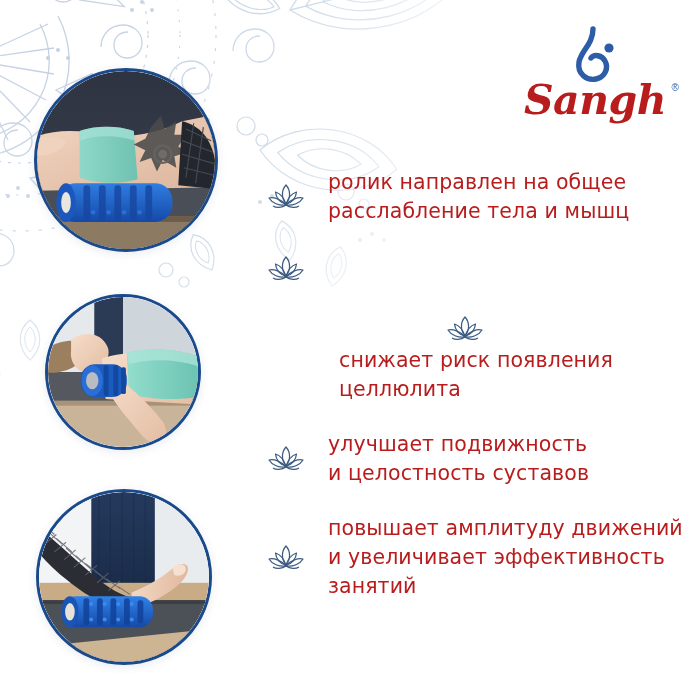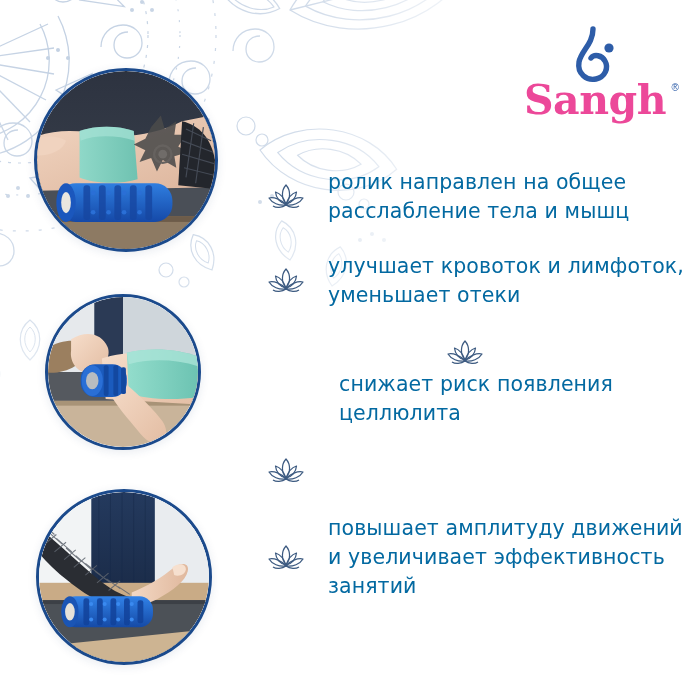--- a/index.html
+++ b/index.html
@@ -47,24 +47,25 @@
     display: block;
     margin: 0 auto;
   }
   #brand-wordmark-wrap {
     position: relative;
     margin-top: -6px;
     display: inline-block;
   }
   #brand-wordmark {
     font-family: "DejaVu Serif", serif;
+    font-style: italic;
     font-weight: bold;
     font-size: 41px;
     letter-spacing: -0.5px;
-    color: #ec4899;
+    color: #b91c1c;
     line-height: 1;
   }
   #brand-reg {
     position: absolute;
     right: -13px;
     top: 2px;
     font-family: "Liberation Sans", sans-serif;
     font-size: 10px;
     font-style: normal;
     font-weight: normal;
@@ -110,21 +111,21 @@
     margin-right: 22px;
     display: flex;
     align-items: center;
     justify-content: center;
   }
   .benefit-icon svg { display: block; }
   .benefit-text {
     font-family: "DejaVu Sans", sans-serif;
     font-size: 20.5px;
     line-height: 29px;
-    color: #0369a1;
+    color: #b91c1c;
     font-weight: 400;
     letter-spacing: 0.1px;
     white-space: pre-line;
   }
 
   #item-1 { margin-bottom: 26px; }
   #item-2 { margin-bottom: 26px; }
   #item-3 { margin-bottom: 26px; flex-direction: column; }
   #item-4 { margin-bottom: 26px; }
 </style>
@@ -508,22 +509,20 @@
         <svg width="38" height="30" viewBox="0 0 38 30" fill="none" stroke="#3C5A80" stroke-width="1.25" stroke-linejoin="round">
           <path d="M19 3 C 14.5 8, 14 16, 19 22 C 24 16, 23.5 8, 19 3 Z"></path>
           <path d="M19 22 C 13 21, 9 16, 8.5 10 C 13 11.5, 17 16, 19 22 Z"></path>
           <path d="M19 22 C 25 21, 29 16, 29.5 10 C 25 11.5, 21 16, 19 22 Z"></path>
           <path d="M19 23 C 12 24, 5 21, 2 16 C 7 15, 14 17, 19 23 Z"></path>
           <path d="M19 23 C 26 24, 33 21, 36 16 C 31 15, 24 17, 19 23 Z"></path>
           <path d="M19 23 C 15 26, 9 26, 6 24"></path>
           <path d="M19 23 C 23 26, 29 26, 32 24"></path>
         </svg>
       </span>
-      <span class="benefit-text">улучшает кровоток и лимфоток,
-уменьшает отеки</span>
     </div>
 
     <div class="benefit-item" id="item-3">
       <span class="benefit-icon">
         <svg width="38" height="30" viewBox="0 0 38 30" fill="none" stroke="#3C5A80" stroke-width="1.25" stroke-linejoin="round">
           <path d="M19 3 C 14.5 8, 14 16, 19 22 C 24 16, 23.5 8, 19 3 Z"></path>
           <path d="M19 22 C 13 21, 9 16, 8.5 10 C 13 11.5, 17 16, 19 22 Z"></path>
           <path d="M19 22 C 25 21, 29 16, 29.5 10 C 25 11.5, 21 16, 19 22 Z"></path>
           <path d="M19 23 C 12 24, 5 21, 2 16 C 7 15, 14 17, 19 23 Z"></path>
           <path d="M19 23 C 26 24, 33 21, 36 16 C 31 15, 24 17, 19 23 Z"></path>
@@ -540,20 +539,22 @@
         <svg width="38" height="30" viewBox="0 0 38 30" fill="none" stroke="#3C5A80" stroke-width="1.25" stroke-linejoin="round">
           <path d="M19 3 C 14.5 8, 14 16, 19 22 C 24 16, 23.5 8, 19 3 Z"></path>
           <path d="M19 22 C 13 21, 9 16, 8.5 10 C 13 11.5, 17 16, 19 22 Z"></path>
           <path d="M19 22 C 25 21, 29 16, 29.5 10 C 25 11.5, 21 16, 19 22 Z"></path>
           <path d="M19 23 C 12 24, 5 21, 2 16 C 7 15, 14 17, 19 23 Z"></path>
           <path d="M19 23 C 26 24, 33 21, 36 16 C 31 15, 24 17, 19 23 Z"></path>
           <path d="M19 23 C 15 26, 9 26, 6 24"></path>
           <path d="M19 23 C 23 26, 29 26, 32 24"></path>
         </svg>
       </span>
+      <span class="benefit-text">улучшает подвижность
+и целостность суставов</span>
     </div>
 
     <div class="benefit-item" id="item-5">
       <span class="benefit-icon">
         <svg width="38" height="30" viewBox="0 0 38 30" fill="none" stroke="#3C5A80" stroke-width="1.25" stroke-linejoin="round">
           <path d="M19 3 C 14.5 8, 14 16, 19 22 C 24 16, 23.5 8, 19 3 Z"></path>
           <path d="M19 22 C 13 21, 9 16, 8.5 10 C 13 11.5, 17 16, 19 22 Z"></path>
           <path d="M19 22 C 25 21, 29 16, 29.5 10 C 25 11.5, 21 16, 19 22 Z"></path>
           <path d="M19 23 C 12 24, 5 21, 2 16 C 7 15, 14 17, 19 23 Z"></path>
           <path d="M19 23 C 26 24, 33 21, 36 16 C 31 15, 24 17, 19 23 Z"></path>

